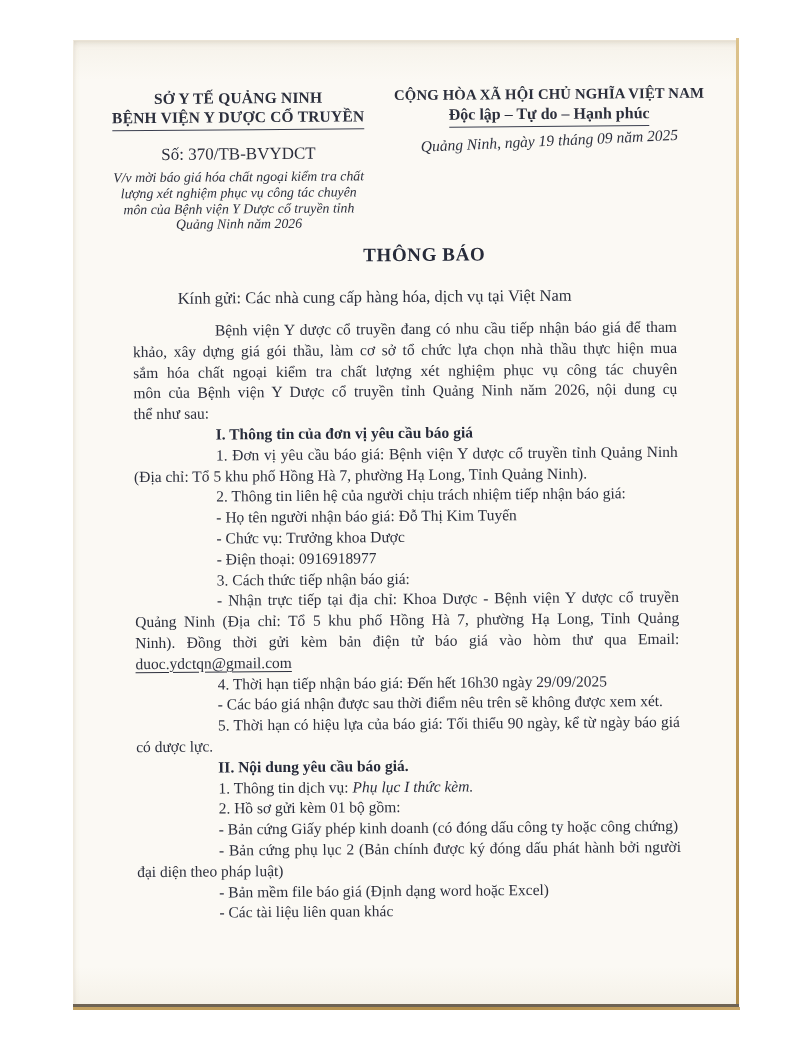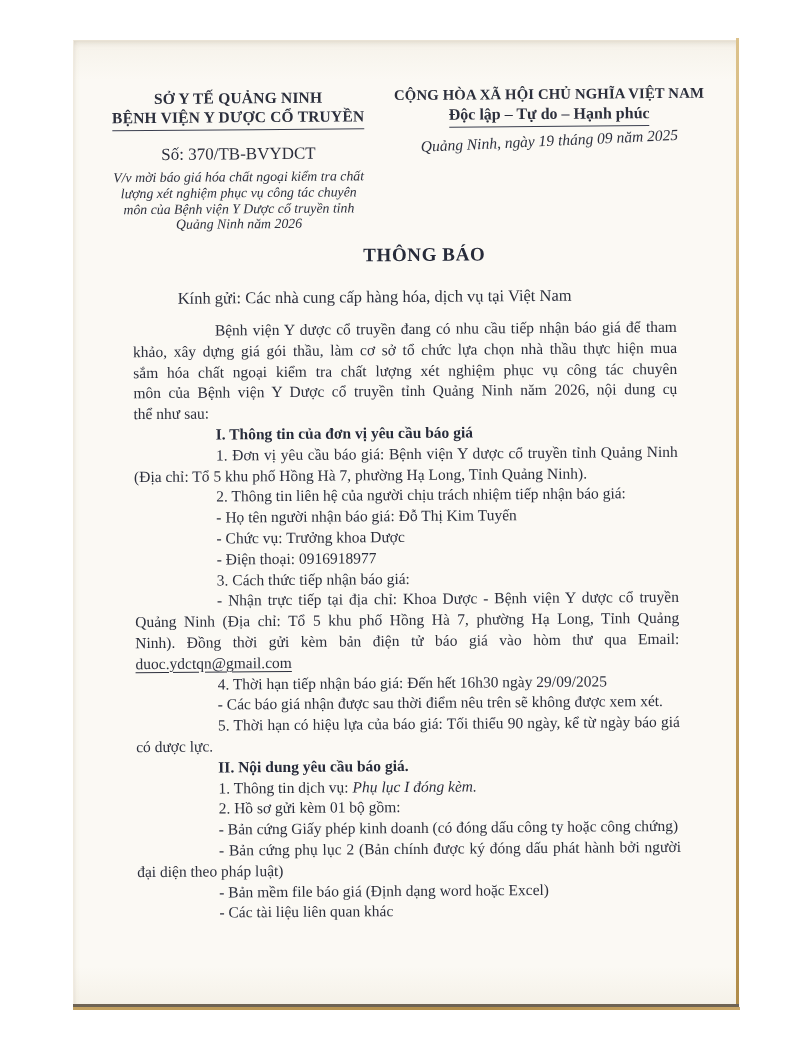--- a/index.html
+++ b/index.html
@@ -136,21 +136,21 @@
           <div class="bl ind"><span>3. Cách thức tiếp nhận báo giá:</span></div>
           <div class="bl ind just"><span>- Nhận trực tiếp tại địa chỉ: Khoa Dược - Bệnh viện Y dược cổ truyền</span></div>
           <div class="bl just"><span>Quảng Ninh (Địa chỉ: Tổ 5 khu phố Hồng Hà 7, phường Hạ Long, Tỉnh Quảng</span></div>
           <div class="bl just"><span>Ninh). Đồng thời gửi kèm bản điện tử báo giá vào hòm thư qua Email:</span></div>
           <div class="bl"><span class="un">duoc.ydctqn@gmail.com</span></div>
           <div class="bl ind"><span>4. Thời hạn tiếp nhận báo giá: Đến hết 16h30 ngày 29/09/2025</span></div>
           <div class="bl ind"><span>- Các báo giá nhận được sau thời điểm nêu trên sẽ không được xem xét.</span></div>
           <div class="bl ind just"><span>5. Thời hạn có hiệu lựa của báo giá: Tối thiểu 90 ngày, kể từ ngày báo giá</span></div>
           <div class="bl"><span>có dược lực.</span></div>
           <div class="bl ind bold"><span>II. Nội dung yêu cầu báo giá.</span></div>
-          <div class="bl ind"><span>1. Thông tin dịch vụ: </span><span class="it">Phụ lục I đóng kèm.</span></div>
+          <div class="bl ind"><span>1. Thông tin dịch vụ: </span><span class="it">Phụ lục I thức kèm.</span></div>
           <div class="bl ind"><span>2. Hồ sơ gửi kèm 01 bộ gồm:</span></div>
           <div class="bl ind"><span>- Bản cứng Giấy phép kinh doanh (có đóng dấu công ty hoặc công chứng)</span></div>
           <div class="bl ind just"><span>- Bản cứng phụ lục 2 (Bản chính được ký đóng dấu phát hành bởi người</span></div>
           <div class="bl"><span>đại diện theo pháp luật)</span></div>
           <div class="bl ind"><span>- Bản mềm file báo giá (Định dạng word hoặc Excel)</span></div>
           <div class="bl ind"><span>- Các tài liệu liên quan khác</span></div>
         </div>
 
     </div>
   </div>

